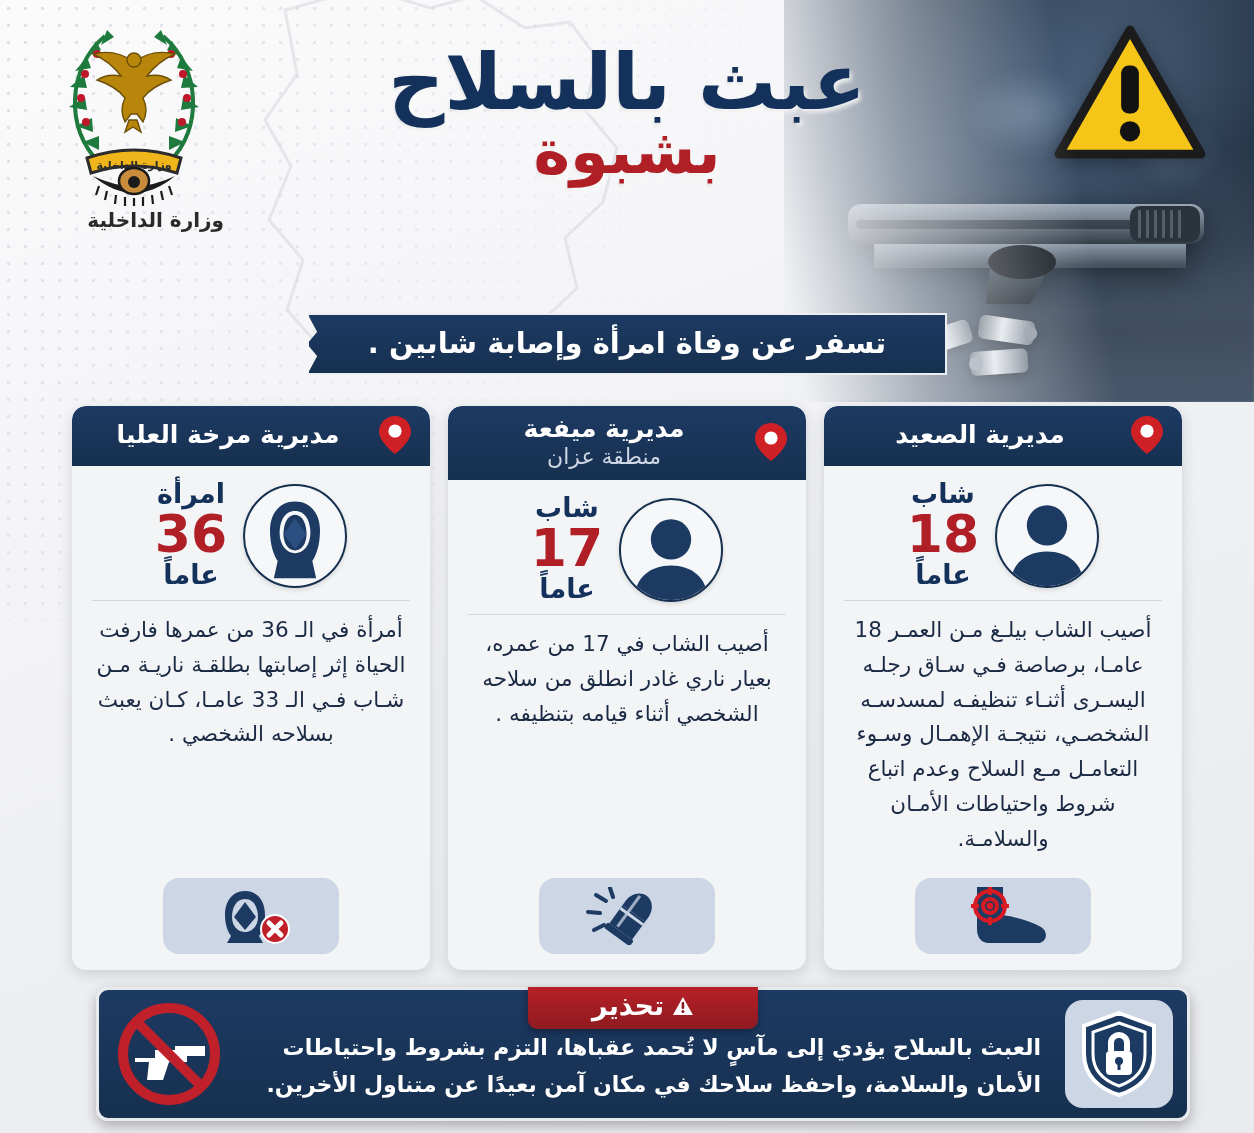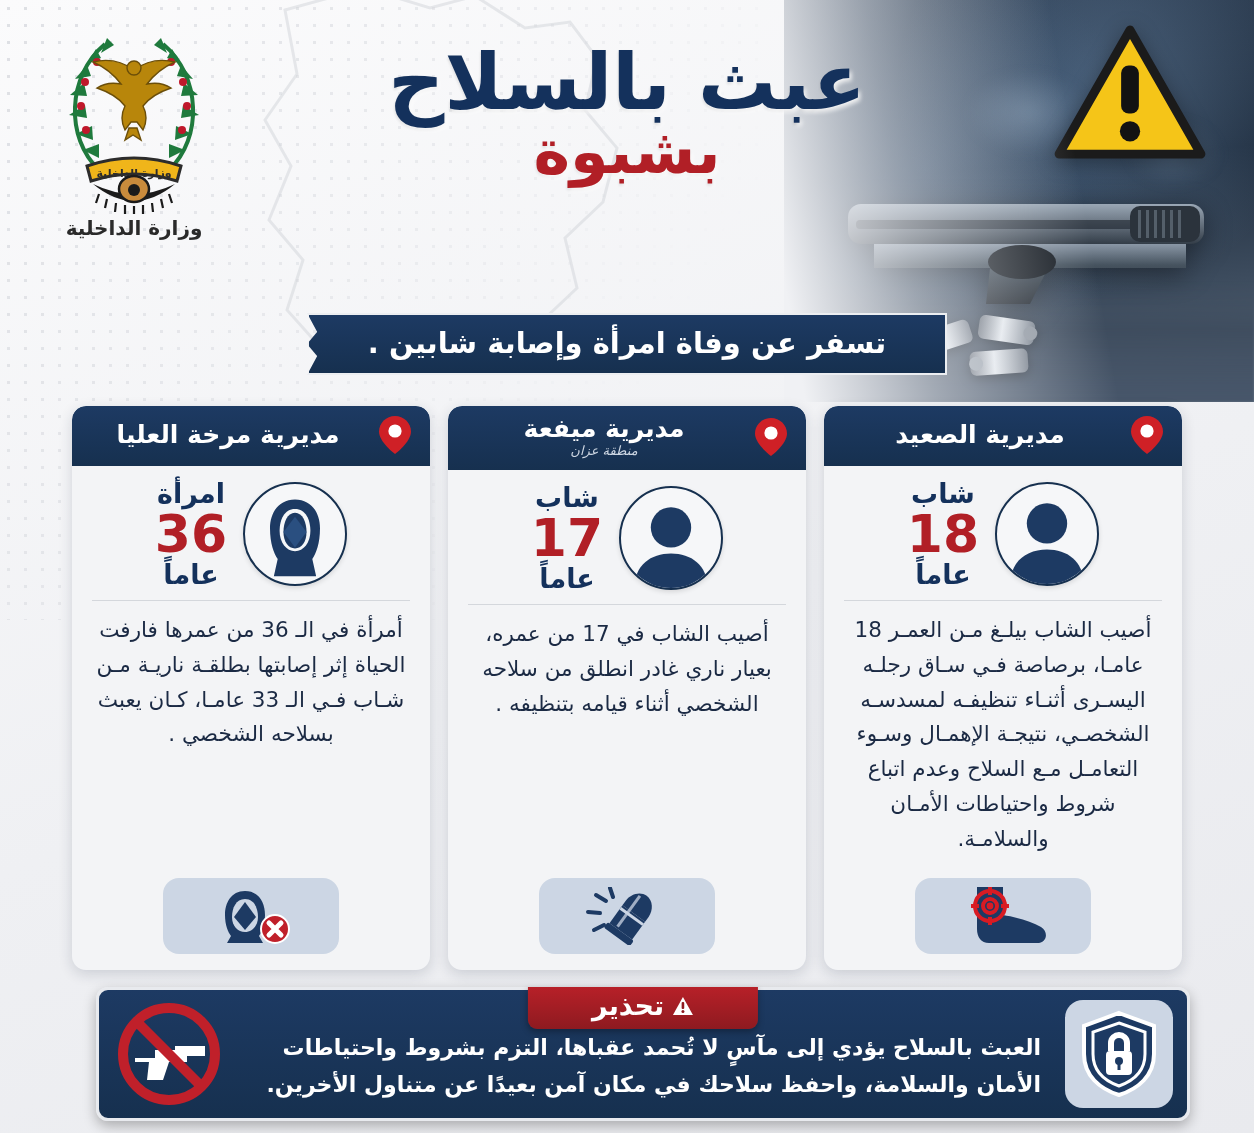--- a/index.html
+++ b/index.html
@@ -83,23 +83,23 @@
   .cartridges {
     position: absolute;
     right: 192px; bottom: 22px;
     width: 140px; height: 88px;
     filter: drop-shadow(0 3px 6px rgba(0,0,0,.4));
   }
 
   
   .logo-block {
     position: absolute;
-    left: 44px; top: 18px;
+    left: 44px; top: 10px;
     width: 180px;
-    text-align: center;
+    text-align: right;
   }
   .emblem { width: 150px; height: 196px; margin: 0 auto; display: block; }
   .logo-caption {
     margin-top: 2px;
     font-size: 20px;
     font-weight: bold;
     color: #2a2a2a;
     letter-spacing: .3px;
   }
 
@@ -198,34 +198,33 @@
   .pin-icon { width: 34px; height: 40px; flex: 0 0 auto; }
   .head-text { text-align: center; flex: 1; }
   .head-title {
     color: #fff;
     font-size: 25px;
     font-weight: bold;
     line-height: 1.12;
   }
   .head-sub {
     color: #cfd8e4;
-    font-size: 13px;
+    font-size: 22px;
     line-height: 1.15;
     margin-top: 1px;
-    font-style: italic;
   }
   .card-body {
     padding: 14px 20px 0;
     flex: 1;
     display: flex;
     flex-direction: column;
   }
   .victim-row {
     display: flex;
-    align-items: center;
+    align-items: flex-end;
     justify-content: center;
     gap: 16px;
     padding-bottom: 10px;
   }
   .avatar {
     width: 104px; height: 104px;
     border-radius: 50%;
     border: 2px solid #16304f;
     background: #f6f7f9;
     overflow: hidden;

